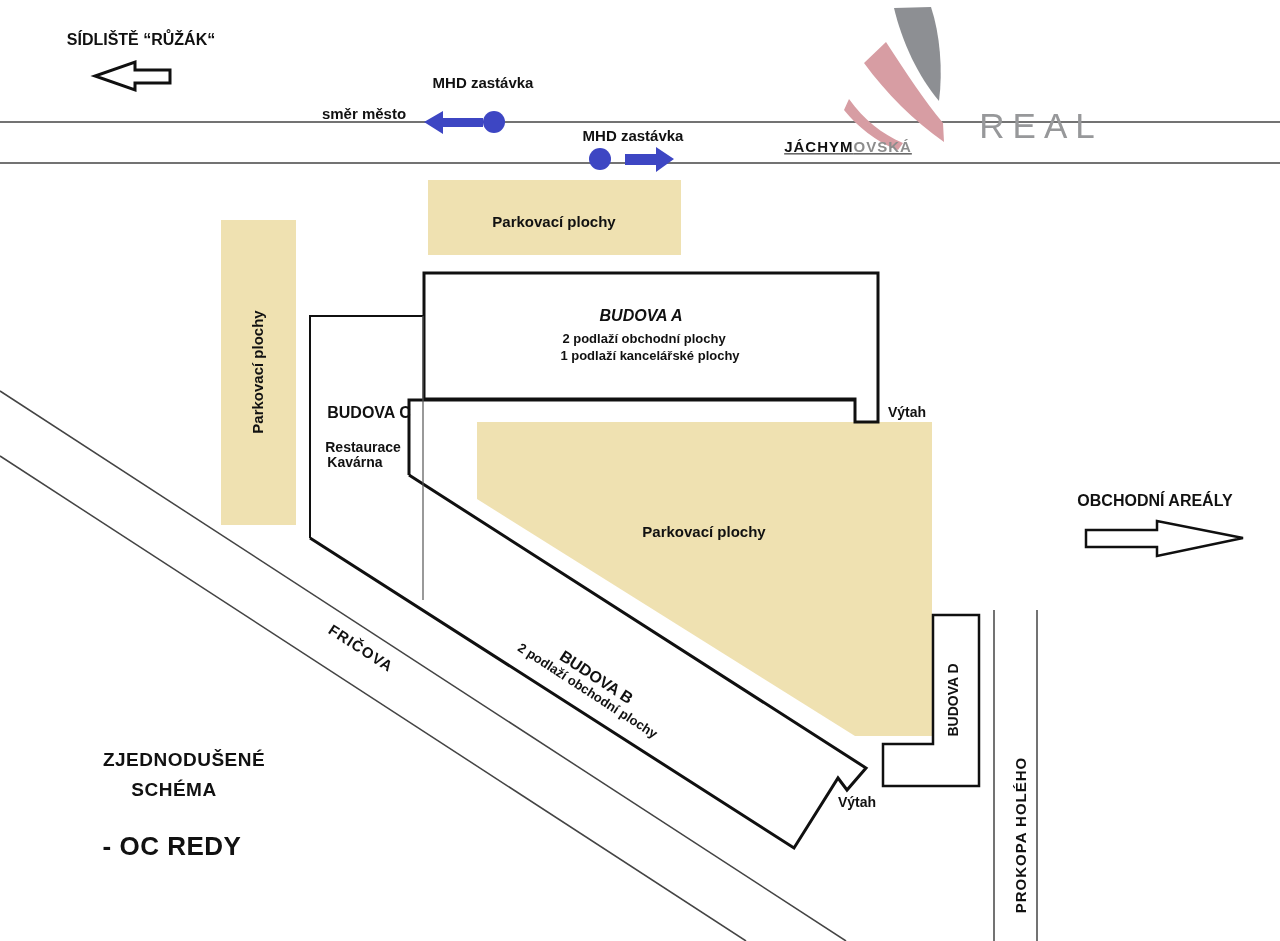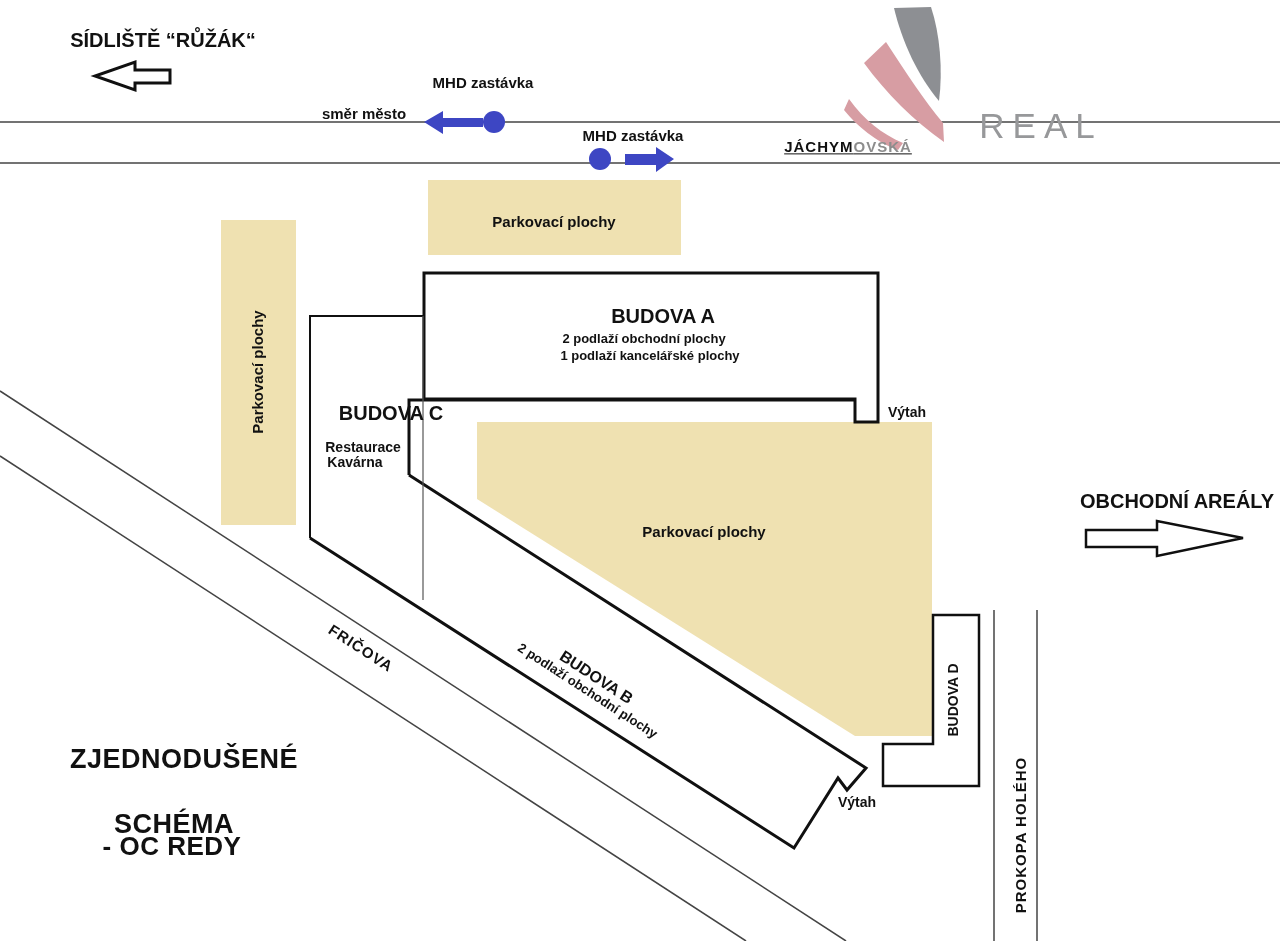--- a/index.html
+++ b/index.html
@@ -6,22 +6,22 @@
   .stage{position:relative;width:1280px;height:941px;background:#ffffff;overflow:hidden;
          font-family:"Liberation Sans", sans-serif;}
   svg.map{position:absolute;left:0;top:0;}
   .lbl{position:absolute;transform:translate(-50%,-50%);font-weight:bold;color:#111;
        white-space:nowrap;text-align:center;line-height:1.15;}
   .rot-ccw{transform:translate(-50%,-50%) rotate(-90deg);}
   .rot-b{transform:translate(-50%,-50%) rotate(33deg);}
   .s13{font-size:13px;}
   .s14{font-size:14px;}
   .s15{font-size:15px;}
-  .s16{font-size:20px;margin-left:22px;}
-  .s23{font-size:27px;letter-spacing:.5px;}
+  .s16{font-size:16px;}
+  .s23{font-size:19px;letter-spacing:.5px;}
   .s34{font-size:26px;letter-spacing:.5px;}
   .jachym-gray{color:#8d8d8d;}
   .brand{position:absolute;transform:translate(-50%,-50%);color:#d79da3;font-weight:bold;
          font-size:54px;letter-spacing:1px;white-space:nowrap;}
   .brand-sub{position:absolute;transform:translate(-50%,-50%);color:#97989a;font-weight:normal;
          font-size:35px;letter-spacing:8px;white-space:nowrap;}
   .b-block .bname{font-size:16px;font-weight:bold;}
   .b-block .bline{font-size:13px;font-weight:bold;}
 </style>
 </head>
@@ -72,21 +72,21 @@
   <div class="lbl s15" style="left:364px;top:114px;">směr město</div>
 
   <div class="lbl s15" style="left:633px;top:136px;">MHD zastávka</div>
 
   <div class="lbl s15" style="left:848px;top:147px;letter-spacing:1px;text-decoration:underline;"><span>JÁCHYM</span><span class="jachym-gray">OVSKÁ</span></div>
 
   <div class="lbl s15" style="left:554px;top:222px;">Parkovací plochy</div>
 
   <div class="lbl s15 rot-ccw" style="left:258px;top:372px;">Parkovací plochy</div>
 
-  <div class="lbl s16" style="left:641px;top:316px;">BUDOVA A</div>
+  <div class="lbl s16" style="left:641px;top:316px;font-style:italic;">BUDOVA A</div>
   <div class="lbl s13" style="left:644px;top:339px;">2 podlaží obchodní plochy</div>
   <div class="lbl s13" style="left:650px;top:356px;">1 podlaží kancelářské plochy</div>
 
   <div class="lbl s16" style="left:369px;top:413px;">BUDOVA C</div>
   <div class="lbl s14" style="left:363px;top:447px;">Restaurace</div>
   <div class="lbl s14" style="left:355px;top:462px;">Kavárna</div>
 
   <div class="lbl s14" style="left:907px;top:412px;">Výtah</div>
 
   <div class="lbl s15" style="left:704px;top:532px;">Parkovací plochy</div>
@@ -100,18 +100,18 @@
 
   <div class="lbl s14 rot-ccw" style="left:953px;top:700px;">BUDOVA D</div>
 
   <div class="lbl s15 rot-ccw" style="left:1021px;top:835px;letter-spacing:1px;">PROKOPA HOLÉHO</div>
 
   <div class="lbl s15 rot-b" style="left:361px;top:648px;letter-spacing:1px;">FRIČOVA</div>
 
   <div class="lbl s16" style="left:1155px;top:501px;">OBCHODNÍ AREÁLY</div>
 
   <div class="lbl s23" style="left:184px;top:760px;">ZJEDNODUŠENÉ</div>
-  <div class="lbl s23" style="left:174px;top:790px;margin-top:35px;">SCHÉMA</div>
+  <div class="lbl s23" style="left:174px;top:790px;">SCHÉMA</div>
   <div class="lbl s34" style="left:172px;top:847px;">- OC REDY</div>
 
   <div class="brand-sub" style="left:1041px;top:126px;">REAL</div>
 
 </div>
 
 </body></html>

